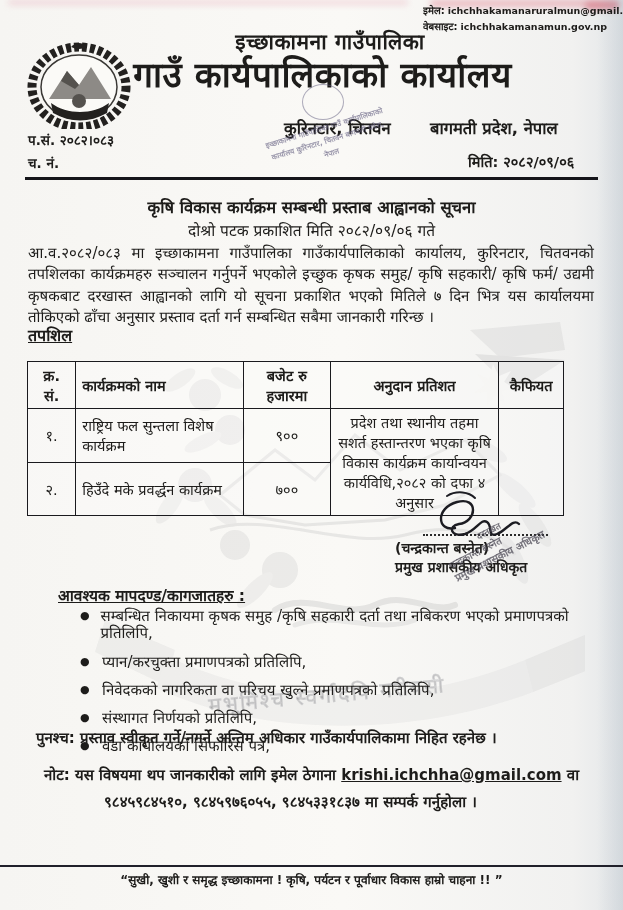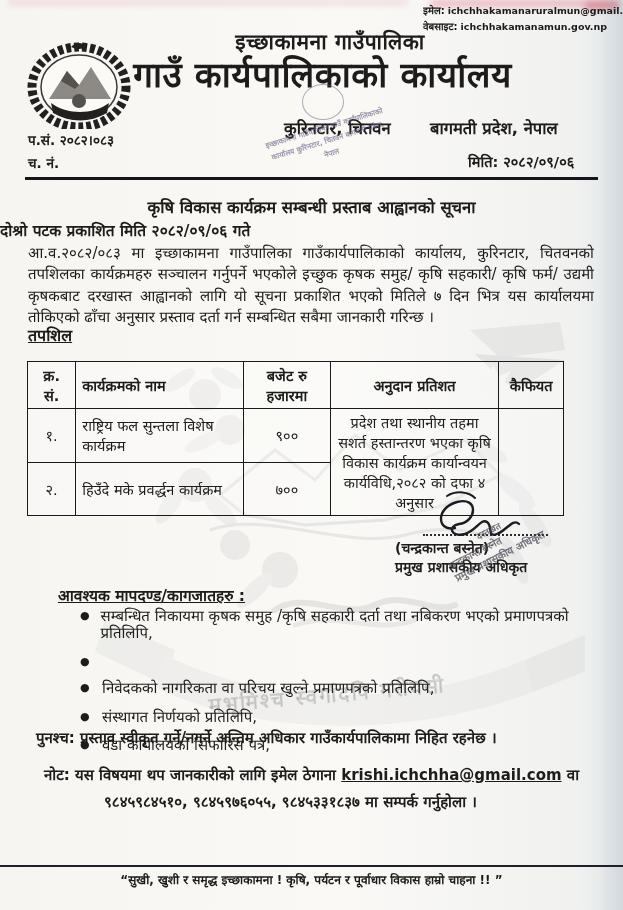--- a/index.html
+++ b/index.html
@@ -35,21 +35,21 @@
   .head-rule{left:25px;top:177px;width:573px;height:3px;background:#15151a;}
   
   .logo{left:27px;top:41px;}
   
   .round-stamp{left:262px;top:86px;width:130px;height:100px;color:rgba(98,93,128,.62);pointer-events:none;}
   .round-stamp .ring{position:absolute;left:40px;top:-2px;width:40px;height:34px;border:1.5px solid rgba(98,93,128,.5);border-radius:50%;}
   .round-stamp .txt{position:absolute;left:2px;top:36px;width:128px;transform:rotate(-17deg);
     font-size:7.5px;font-weight:bold;line-height:1.7;text-align:center;}
   
   .n-title{left:0;top:195px;width:623px;text-align:center;font-weight:bold;font-size:16.5px;}
-  .n-sub{left:0;top:219px;width:623px;text-align:left;font-weight:bold;font-size:15.5px;}
+  .n-sub{left:0;top:219px;width:623px;text-align:center;font-weight:normal;font-size:15.5px;}
   .n-body{left:28px;top:243px;width:566px;font-size:15px;line-height:1.42;text-align:justify;}
   .n-detail{left:28px;top:324px;font-weight:bold;font-size:16px;text-decoration:underline;}
   
   .tbl{left:27px;top:361px;width:537px;border-collapse:collapse;font-size:14.5px;}
   .tbl td,.tbl th{border:1.6px solid #1a1a1e;padding:3px 6px;vertical-align:middle;background:rgba(255,255,255,.25);}
   .tbl th{font-weight:bold;}
   .c-sn{width:42px;text-align:center;}
   .c-name{width:190px;text-align:left;}
   .c-bud{width:86px;text-align:center;}
   .c-grant{width:182px;text-align:center;}
@@ -212,20 +212,21 @@
   </div>
 
   <div class="abs req-head">आवश्यक मापदण्ड/कागजातहरु :</div>
   <div class="abs req-list">
     <div class="req-item">
         <span class="dot">●</span>
         <span>सम्बन्धित निकायमा कृषक समुह /कृषि सहकारी दर्ता तथा नबिकरण भएको प्रमाणपत्रको प्रतिलिपि,</span>
       </div>
     <div class="req-item">
         <span class="dot">●</span>
+        <span>प्यान/करचुक्ता प्रमाणपत्रको प्रतिलिपि,</span>
       </div>
     <div class="req-item">
         <span class="dot">●</span>
         <span>निवेदकको नागरिकता  वा परिचय खुल्ने प्रमाणपत्रको प्रतिलिपि,</span>
       </div>
     <div class="req-item">
         <span class="dot">●</span>
         <span>संस्थागत निर्णयको प्रतिलिपि,</span>
       </div>
     <div class="req-item">

